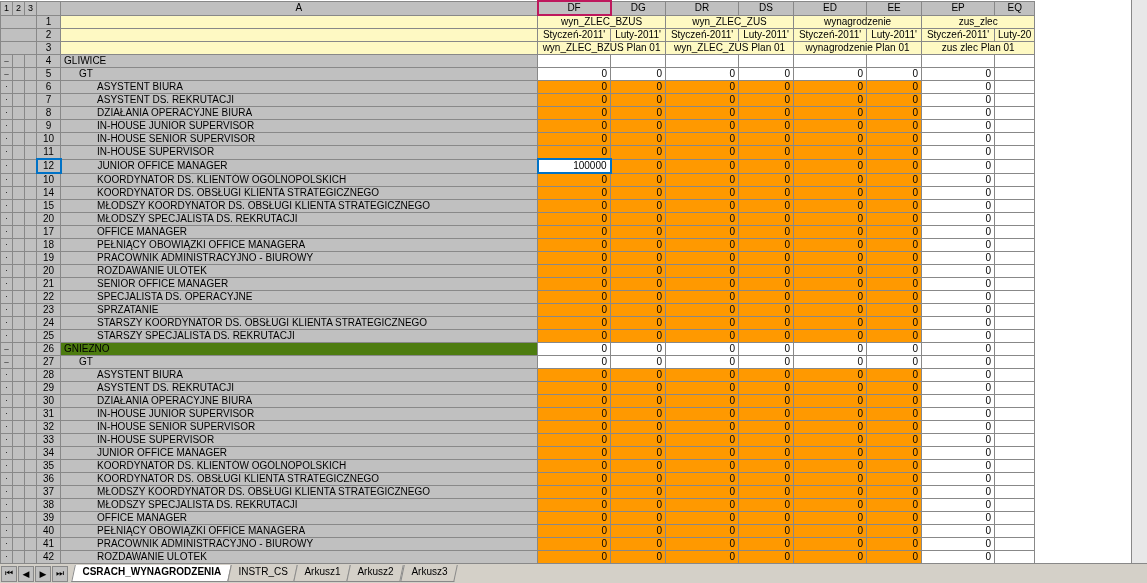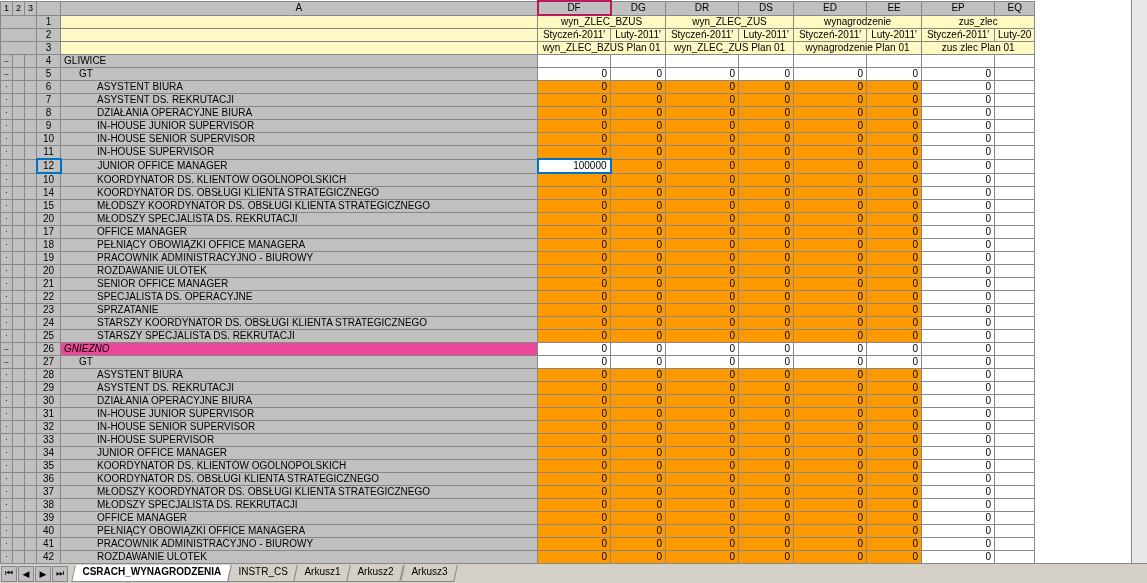--- a/index.html
+++ b/index.html
@@ -512,21 +512,21 @@
           <td class="orange">0</td>
           <td class="orange">0</td>
           <td class="white-right">0</td>
           <td class="white-right"></td>
         </tr>
         <tr>
           <td class="outline">–</td>
           <td class="outline"></td>
           <td class="outline"></td>
           <td class="rowhead">26</td>
-          <td class="label-cell" style="background: #ec4899; font-style: italic;">GNIEZNO</td>
+          <td class="label-cell" style="background: #4d7c0f;">GNIEZNO</td>
           <td class="white-right">0</td>
           <td class="white-right">0</td>
           <td class="white-right">0</td>
           <td class="white-right">0</td>
           <td class="white-right">0</td>
           <td class="white-right">0</td>
           <td class="white-right">0</td>
           <td class="white-right"></td>
         </tr>
         <tr>

